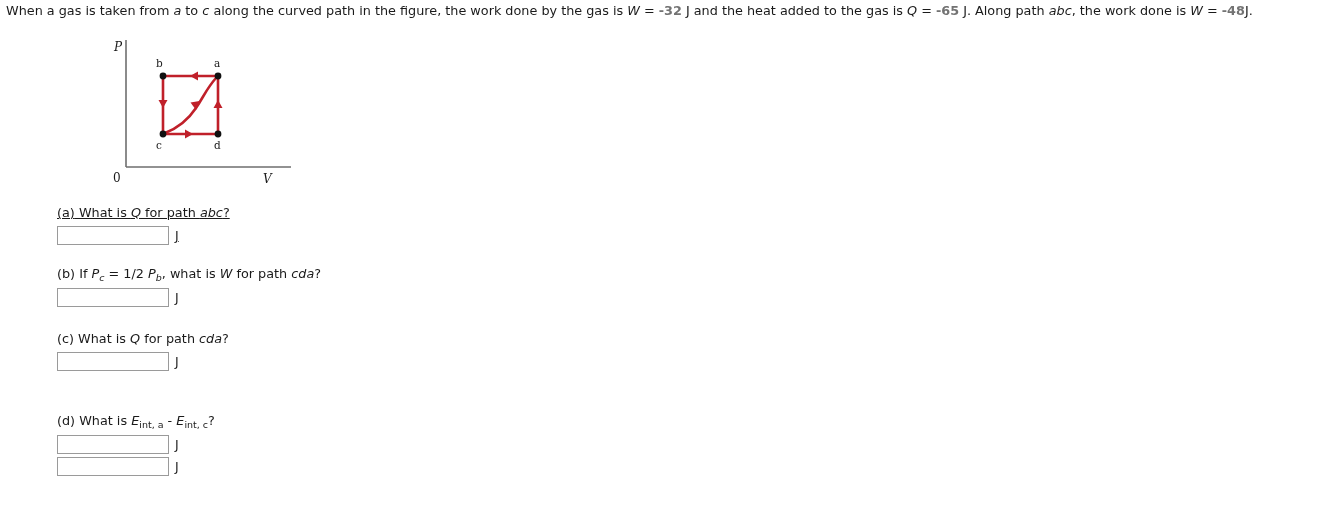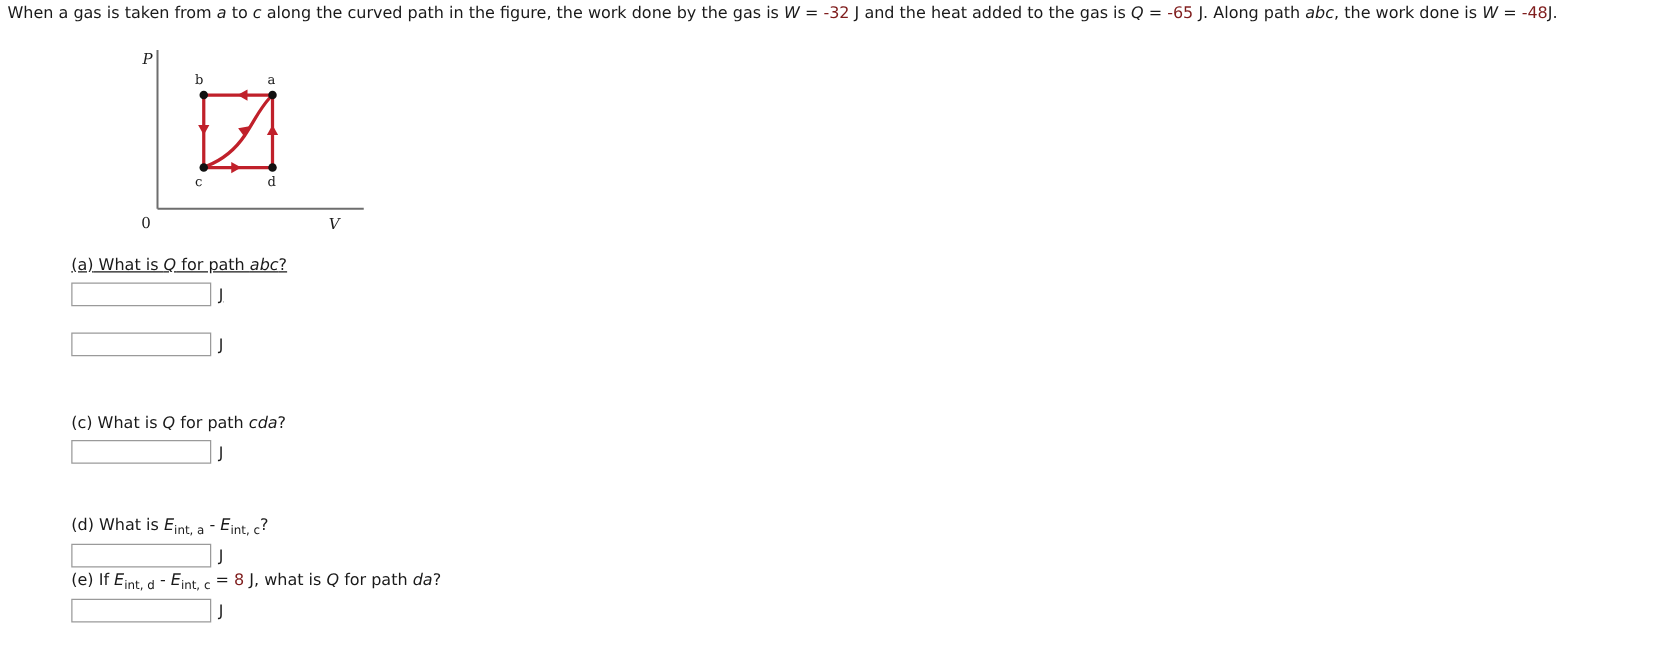--- a/index.html
+++ b/index.html
@@ -22,21 +22,21 @@
     position: absolute;
     left: 6px;
     top: 3px;
     width: 1330px;
     font-size: 12.8px;
     line-height: 16px;
     white-space: nowrap;
     color: #1a1a1a;
   }
   .it { font-style: italic; }
-  .red { color: #7f1d1d; }
+  .red { color: #737373; font-weight: bold; }
 
   
   #figure {
     position: absolute;
     left: 108px;
     top: 36px;
     width: 190px;
     height: 152px;
   }
   #figure svg { display: block; }
@@ -130,20 +130,21 @@
 
 <div class="qblock" id="q-a">
   <div class="qtext"><span>(a)</span><span> What is </span><span class="it">Q</span><span> for path </span><span class="it">abc</span><span>?</span></div>
   <div class="answer-row">
     <input class="answer-input" type="text" value="" style="">
     <span class="unit">J</span>
   </div>
 </div>
 
 <div class="qblock" id="q-b">
+  <div class="qtext"><span>(b)</span><span> If </span><span class="it">P</span><sub class="it">c</sub><span> = 1/2 </span><span class="it">P</span><sub class="it">b</sub><span>, what is </span><span class="it">W</span><span> for path </span><span class="it">cda</span><span>?</span></div>
   <div class="answer-row">
     <input class="answer-input" type="text" value="" style="">
     <span class="unit">J</span>
   </div>
 </div>
 
 <div class="qblock" id="q-c">
   <div class="qtext"><span>(c)</span><span> What is </span><span class="it">Q</span><span> for path </span><span class="it">cda</span><span>?</span></div>
   <div class="answer-row">
     <input class="answer-input" type="text" value="" style="">
@@ -153,18 +154,17 @@
 
 <div class="qblock" id="q-d">
   <div class="qtext"><span>(d)</span><span> What is </span><span class="it">E</span><sub>int, a</sub><span> - </span><span class="it">E</span><sub>int, c</sub><span>?</span></div>
   <div class="answer-row">
     <input class="answer-input" type="text" value="" style="">
     <span class="unit">J</span>
   </div>
 </div>
 
 <div class="qblock" id="q-e">
-  <div class="qtext"><span>(e)</span><span> If </span><span class="it">E</span><sub>int, d</sub><span> - </span><span class="it">E</span><sub>int, c</sub><span> = </span><span class="red">8</span><span> J, what is </span><span class="it">Q</span><span> for path </span><span class="it">da</span><span>?</span></div>
   <div class="answer-row">
     <input class="answer-input" type="text" value="" style="">
     <span class="unit">J</span>
   </div>
 </div>
 
 </body></html>

